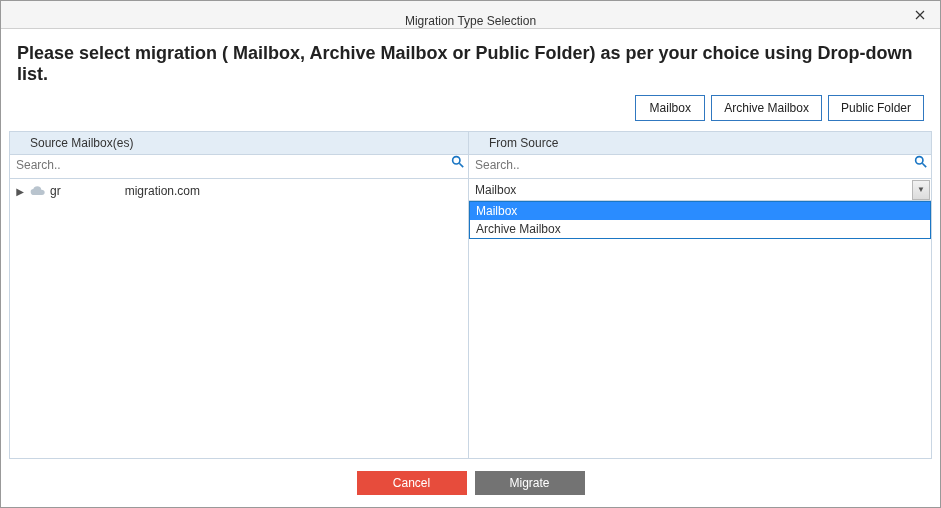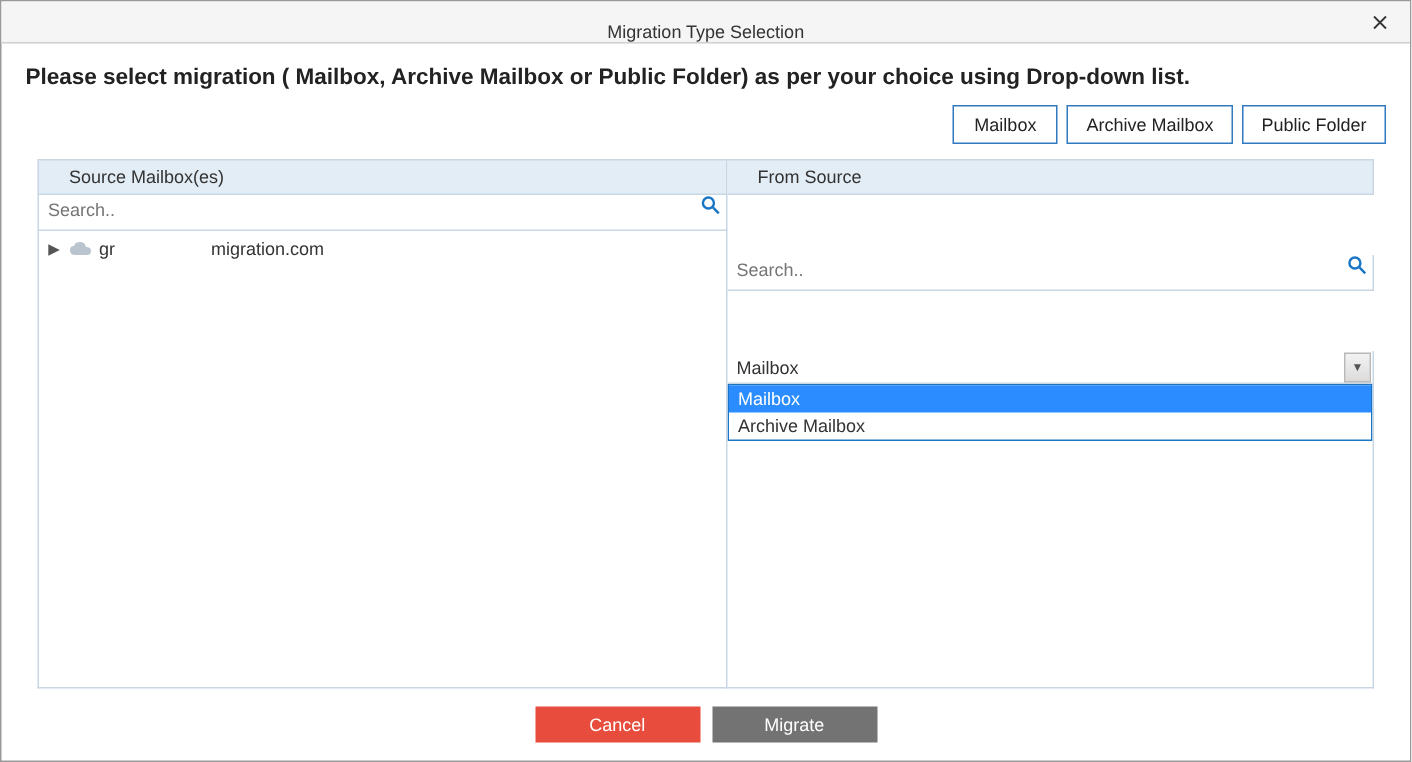--- a/index.html
+++ b/index.html
@@ -31,21 +31,21 @@
     height: 27px;
     display: flex;
     align-items: center;
     justify-content: center;
     font-size: 14px;
     color: #333;
     cursor: pointer;
   }
   .instruction {
     padding: 14px 16px 10px 16px;
-    font-size: 15px;
+    font-size: 18px;
     font-weight: bold;
     color: #222;
   }
   .type-buttons {
     display: flex;
     justify-content: flex-end;
     padding: 0 16px 10px 16px;
     gap: 6px;
   }
   .type-btn {
@@ -54,30 +54,30 @@
     color: #222;
     font-size: 12px;
     padding: 5px 12px;
     cursor: pointer;
     min-width: 70px;
     text-align: center;
   }
   .content-row {
     display: flex;
     flex: 1;
-    padding: 0 24px;
+    padding: 0 8px;
     gap: 0;
     min-height: 0;
   }
   .col {
     display: flex;
     flex-direction: column;
   }
   .col-left { width: 460px; }
-  .col-right { flex: 1; gap: 40px; }
+  .col-right { flex: 1; }
   .col-header {
     background: #e3edf6;
     border: 1px solid #c9d6e3;
     padding: 4px 20px;
     font-size: 12px;
     color: #333;
   }
   .col-right .col-header { border-left: none; }
   .search-row {
     display: flex;

